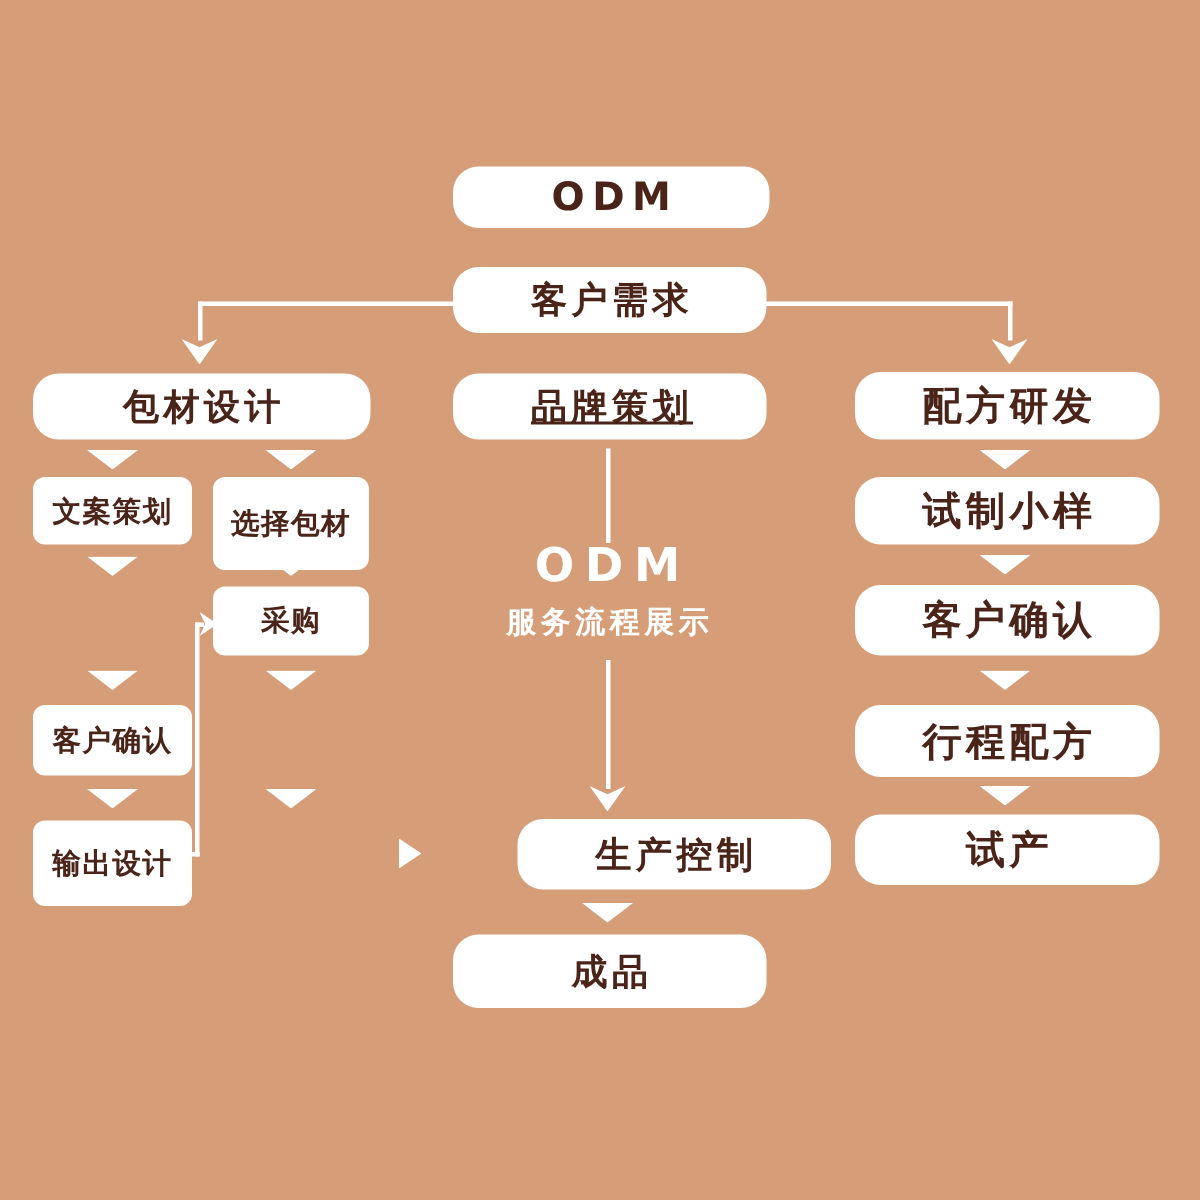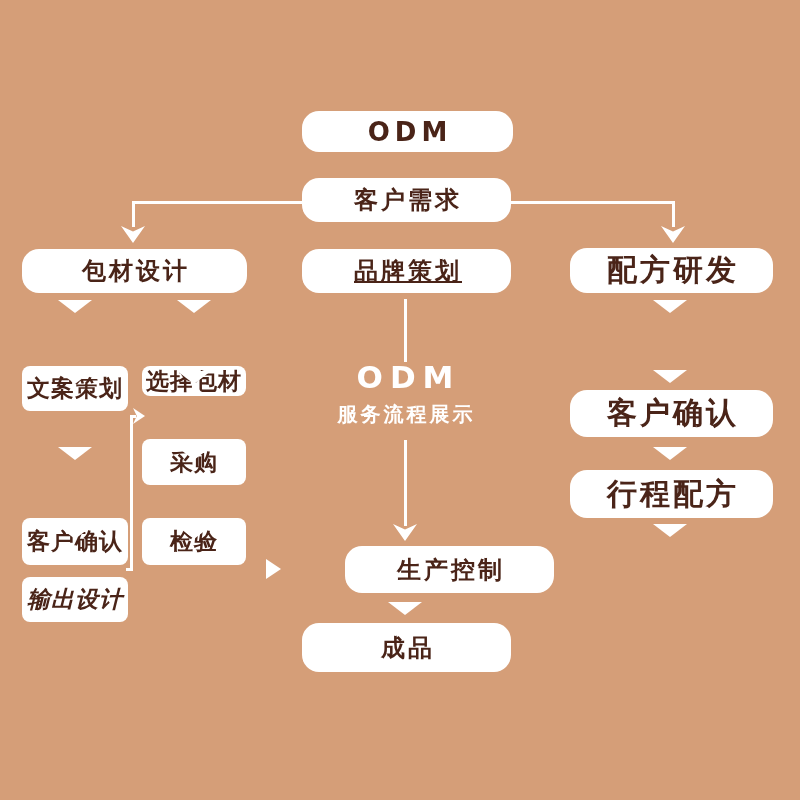--- a/index.html
+++ b/index.html
@@ -11,22 +11,22 @@
     position:relative;width:800px;height:800px;
     background:#d59e78;overflow:hidden;
   }
   .node{
     position:absolute;background:#ffffff;border-radius:17px;
     display:flex;align-items:center;justify-content:center;
     font-weight:bold;color:#4a2418;white-space:nowrap;
   }
   .node.big{font-size:24px;letter-spacing:3px;padding-left:3px;}
   .node.odm{font-size:26px;letter-spacing:5px;padding-left:5px;}
-  .node.small{font-size:23px;letter-spacing:1px;border-radius:8px;margin-top:48px;}
-  .node.wide{font-size:30px;letter-spacing:3px;padding-left:3px;}
+  .node.small{font-size:19px;letter-spacing:1px;border-radius:8px;}
+  .node.wide{font-size:26px;letter-spacing:3px;padding-left:3px;}
   .chev{
     position:absolute;width:34px;height:13px;background:#ffffff;
     -webkit-clip-path:polygon(0 0,100% 0,50% 100%);
     clip-path:polygon(0 0,100% 0,50% 100%);
   }
   .line{position:absolute;background:#ffffff;}
   .ah-down{
     position:absolute;width:24px;height:17px;background:#ffffff;
     -webkit-clip-path:polygon(0 0,50% 32%,100% 0,50% 100%);
     clip-path:polygon(0 0,50% 32%,100% 0,50% 100%);
@@ -86,39 +86,40 @@
   <div class="node big" style="left:22px;top:249px;width:222px;height:44px;">包材设计</div>
 
   <div class="node big" style="left:302px;top:623px;width:206px;height:49px;">成品</div>
 
   <div class="chev" style="left:58px;top:300px;"></div>
   <div class="node small" style="left:22px;top:318px;width:106px;height:45px;">文案策划</div>
   <div class="chev" style="left:58px;top:371px;"></div>
   <div class="chev" style="left:58px;top:447px;"></div>
   <div class="node small" style="left:22px;top:470px;width:106px;height:47px;">客户确认</div>
   <div class="chev" style="left:58px;top:526px;"></div>
-  <div class="node small" style="left:22px;top:529px;width:106px;height:45px;font-style:italic;">输出设计</div>
+  <div class="node small" style="left:22px;top:547px;width:106px;height:57px;">输出设计</div>
 
   <div class="chev" style="left:177px;top:300px;"></div>
-  <div class="node small" style="left:142px;top:318px;width:104px;height:30px;">选择包材</div>
+  <div class="node small" style="left:142px;top:318px;width:104px;height:62px;">选择包材</div>
   <div class="chev" style="left:177px;top:371px;"></div>
   <div class="node small" style="left:142px;top:391px;width:104px;height:46px;">采购</div>
   <div class="chev" style="left:177px;top:447px;"></div>
-  <div class="node small" style="left:142px;top:470px;width:104px;height:47px;">检验</div>
   <div class="chev" style="left:177px;top:526px;"></div>
 
   <div class="line" style="left:126px;top:568px;width:7px;height:3px;"></div>
   <div class="line" style="left:130px;top:415px;width:3px;height:156px;"></div>
   <div class="line" style="left:130px;top:415px;width:6px;height:3px;"></div>
   <div class="ah-right" style="left:133px;top:408px;"></div>
 
   <div class="node wide" style="left:570px;top:248px;width:200px;height:45px;">配方研发</div>
   <div class="chev" style="left:653px;top:300px;"></div>
+  <div class="node wide" style="left:570px;top:318px;width:200px;height:45px;">试制小样</div>
   <div class="chev" style="left:653px;top:370px;"></div>
   <div class="node wide" style="left:570px;top:390px;width:200px;height:47px;">客户确认</div>
   <div class="chev" style="left:653px;top:447px;"></div>
   <div class="node wide" style="left:570px;top:470px;width:200px;height:48px;">行程配方</div>
   <div class="chev" style="left:653px;top:524px;"></div>
+  <div class="node wide" style="left:570px;top:543px;width:200px;height:47px;">试产</div>
 
   <div class="tri-right" style="left:266px;top:559px;"></div>
   <div class="tri-left" style="left:527px;top:559px;"></div>
 
 </div>
 
 </body></html>

